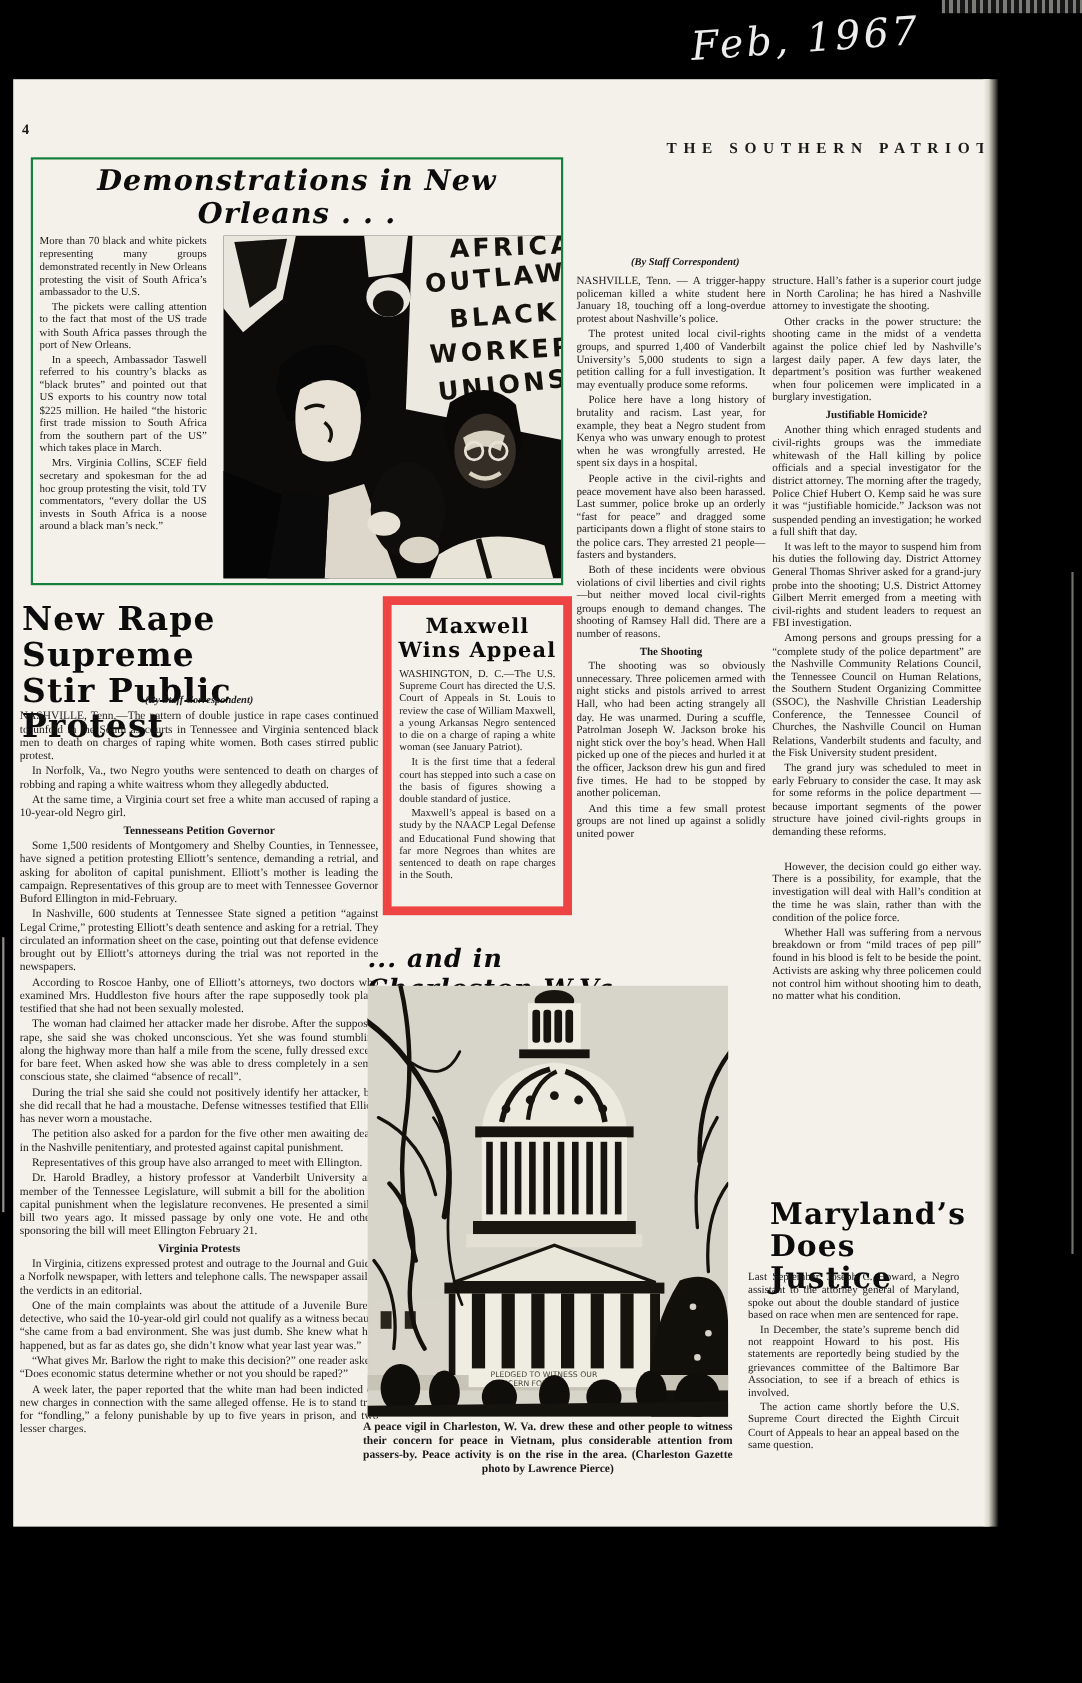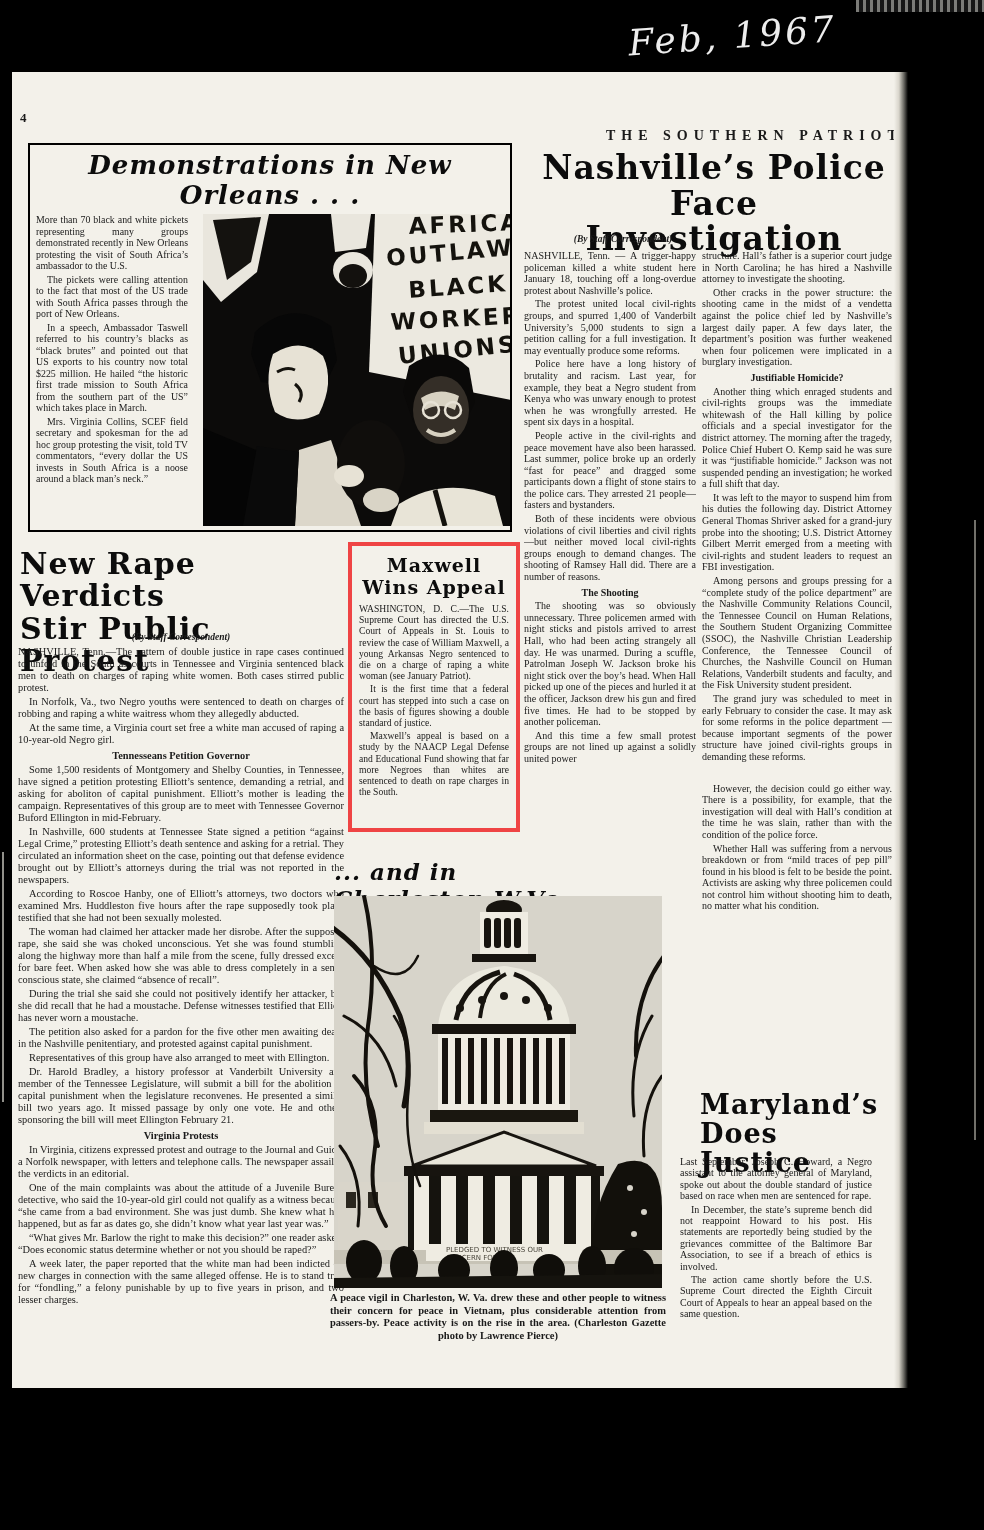--- a/index.html
+++ b/index.html
@@ -27,31 +27,31 @@
     letter-spacing:1px;line-height:1.08;}
   .head-italic{font-family:"DejaVu Serif",serif;font-weight:bold;font-style:italic;color:#0c0c0c;}
   .byline{font-weight:bold;font-size:9.5px;text-align:center;font-style:italic;}
   
   .body{ text-align:justify; }
   .body p{margin:0 0 2px;text-indent:11px;}
   .body p.noindent{text-indent:0;}
   .body p.bold{font-weight:normal;margin-top:20px;}
   .subhead{text-align:center;font-weight:bold;text-indent:0 !important;margin:4px 0 2px !important;}
   
-  #demo-box{left:28px;top:143px;width:484px;height:389px;border:2px solid #000000;
+  #demo-box{left:28px;top:143px;width:484px;height:389px;border:2px solid #15803d;
     box-sizing:border-box;background:#f3f1ea;overflow:hidden;}
   #demo-title{width:100%;text-align:center;font-size:26px;padding-top:5px;letter-spacing:1px;}
   #demo-flex{display:flex;padding:4px 4px 0 6px;}
   #demo-col{width:152px;flex:none;font-size:9.9px;line-height:11.5px;padding-right:15px;}
   #demo-photo-wrap{flex:1;}
   #demo-photo{width:318px;height:312px;}
   #rape-head{left:20px;top:548px;width:330px;font-size:30px;text-align:left;}
   #rape-byline{left:16px;top:632px;width:330px;}
   #rape-body{left:18px;top:646px;width:326px;height:740px;font-size:10.4px;line-height:12px;overflow:hidden;}
-  #maxwell-box{left:348px;top:542px;width:172px;height:290px;border:4px solid #ef4444;
+  #maxwell-box{left:348px;top:542px;width:172px;height:290px;border:8px solid #ef4444;
     box-sizing:border-box;overflow:hidden;background:#f3f1ea;}
   #maxwell-head{text-align:center;font-size:19px;line-height:22px;padding-top:8px;}
   #maxwell-body{font-size:9.6px;line-height:11.2px;padding:5px 7px 0 7px;}
   #charleston-title{left:334px;top:858px;width:330px;font-size:23px;letter-spacing:1px;}
   #capitol-photo{left:334px;top:896px;width:328px;height:392px;}
   #charleston-caption{left:330px;top:1292px;width:336px;font-weight:bold;font-size:10.5px;
     line-height:12.5px;text-align:justify;-moz-text-align-last:center;text-align-last:center;}
   #nash-head{left:536px;top:150px;width:356px;text-align:center;font-size:33px;}
   #nash-byline{left:548px;top:234px;width:150px;}
   #nash-col1{left:524px;top:250px;width:172px;height:602px;font-size:10px;line-height:11.6px;overflow:hidden;}
@@ -122,21 +122,21 @@
             <path d="M224,216 q14,10 28,0" stroke="#d8d2c2" stroke-width="4" fill="none"></path>
             <path d="M196,290 q44,-28 96,-8 l8,30 -112,0 z" fill="#e8e4d7"></path>
             <path d="M232,276 l10,36" stroke="#14120d" stroke-width="5"></path>
           </svg>
           
         </div>
       </div>
     </div>
 
     <div class="abs head-big" id="rape-head" style="left:8px;top:476px;">
-      <div>New Rape Verdicts</div>
+      <div>New Rape Supreme</div>
       <div>Stir Public Protest</div>
     </div>
     <div class="abs byline" id="rape-byline" style="left:4px;top:560px;">(By Staff Correspondent)</div>
     <div class="abs body" id="rape-body" style="left:6px;top:574px;">
       <p class="noindent">NASHVILLE, Tenn.—The pattern of double justice in rape cases continued to unfold in the South as courts in Tennessee and Virginia sentenced black men to death on charges of raping white women. Both cases stirred public protest.</p>
       <p>In Norfolk, Va., two Negro youths were sentenced to death on charges of robbing and raping a white waitress whom they allegedly abducted.</p>
       <p>At the same time, a Virginia court set free a white man accused of raping a 10-year-old Negro girl.</p>
       <p class="subhead">Tennesseans Petition Governor</p>
       <p>Some 1,500 residents of Montgomery and Shelby Counties, in Tennessee, have signed a petition protesting Elliott’s sentence, demanding a retrial, and asking for aboliton of capital punishment. Elliott’s mother is leading the campaign. Representatives of this group are to meet with Tennessee Governor Buford Ellington in mid-February.</p>
       <p>In Nashville, 600 students at Tennessee State signed a petition “against Legal Crime,” protesting Elliott’s death sentence and asking for a retrial. They circulated an information sheet on the case, pointing out that defense evidence brought out by Elliott’s attorneys during the trial was not reported in the newspapers.</p>
@@ -259,24 +259,20 @@
             <ellipse cx="170" cy="372" rx="14" ry="18"></ellipse>
           <ellipse cx="215" cy="374" rx="16" ry="16"></ellipse>
             <ellipse cx="258" cy="370" rx="14" ry="20"></ellipse>
           <ellipse cx="300" cy="372" rx="20" ry="20"></ellipse>
         </g>
         <path d="M0,382 L328,378 L328,392 L0,392 Z" fill="#15130e"></path>
       </svg>
     </div>
     <div class="abs" id="charleston-caption" style="left:318px;top:1220px;">A peace vigil in Charleston, W. Va. drew these and other people to witness their concern for peace in Vietnam, plus considerable attention from passers-by. Peace activity is on the rise in the area. (Charleston Gazette photo by Lawrence Pierce)</div>
 
-    <div class="abs head-big" id="nash-head" style="left:524px;top:78px;">
-      <div>Nashville’s Police</div>
-      <div>Face Investigation</div>
-    </div>
     <div class="abs byline" id="nash-byline" style="left:536px;top:162px;">(By Staff Correspondent)</div>
     <div class="abs body" id="nash-col1" style="left:512px;top:178px;">
       <p class="noindent">NASHVILLE, Tenn. — A trigger-happy policeman killed a white student here January 18, touching off a long-overdue protest about Nashville’s police.</p>
       <p>The protest united local civil-rights groups, and spurred 1,400 of Vanderbilt University’s 5,000 students to sign a petition calling for a full investigation. It may eventually produce some reforms.</p>
       <p>Police here have a long history of brutality and racism. Last year, for example, they beat a Negro student from Kenya who was unwary enough to protest when he was wrongfully arrested. He spent six days in a hospital.</p>
       <p>People active in the civil-rights and peace movement have also been harassed. Last summer, police broke up an orderly “fast for peace” and dragged some participants down a flight of stone stairs to the police cars. They arrested 21 people—fasters and bystanders.</p>
       <p>Both of these incidents were obvious violations of civil liberties and civil rights—but neither moved local civil-rights groups enough to demand changes. The shooting of Ramsey Hall did. There are a number of reasons.</p>
       <p class="subhead">The Shooting</p>
       <p>The shooting was so obviously unnecessary. Three policemen armed with night sticks and pistols arrived to arrest Hall, who had been acting strangely all day. He was unarmed. During a scuffle, Patrolman Joseph W. Jackson broke his night stick over the boy’s head. When Hall picked up one of the pieces and hurled it at the officer, Jackson drew his gun and fired five times. He had to be stopped by another policeman.</p>
       <p>And this time a few small protest groups are not lined up against a solidly united power</p>

